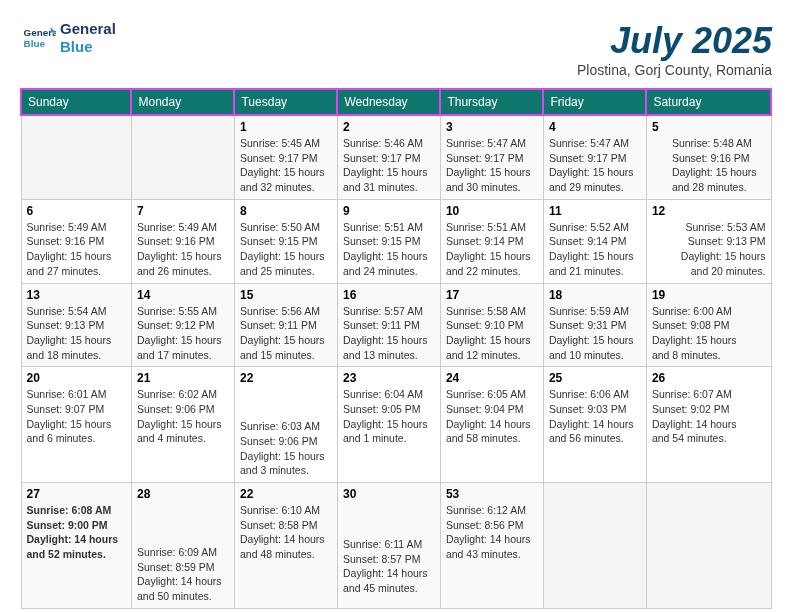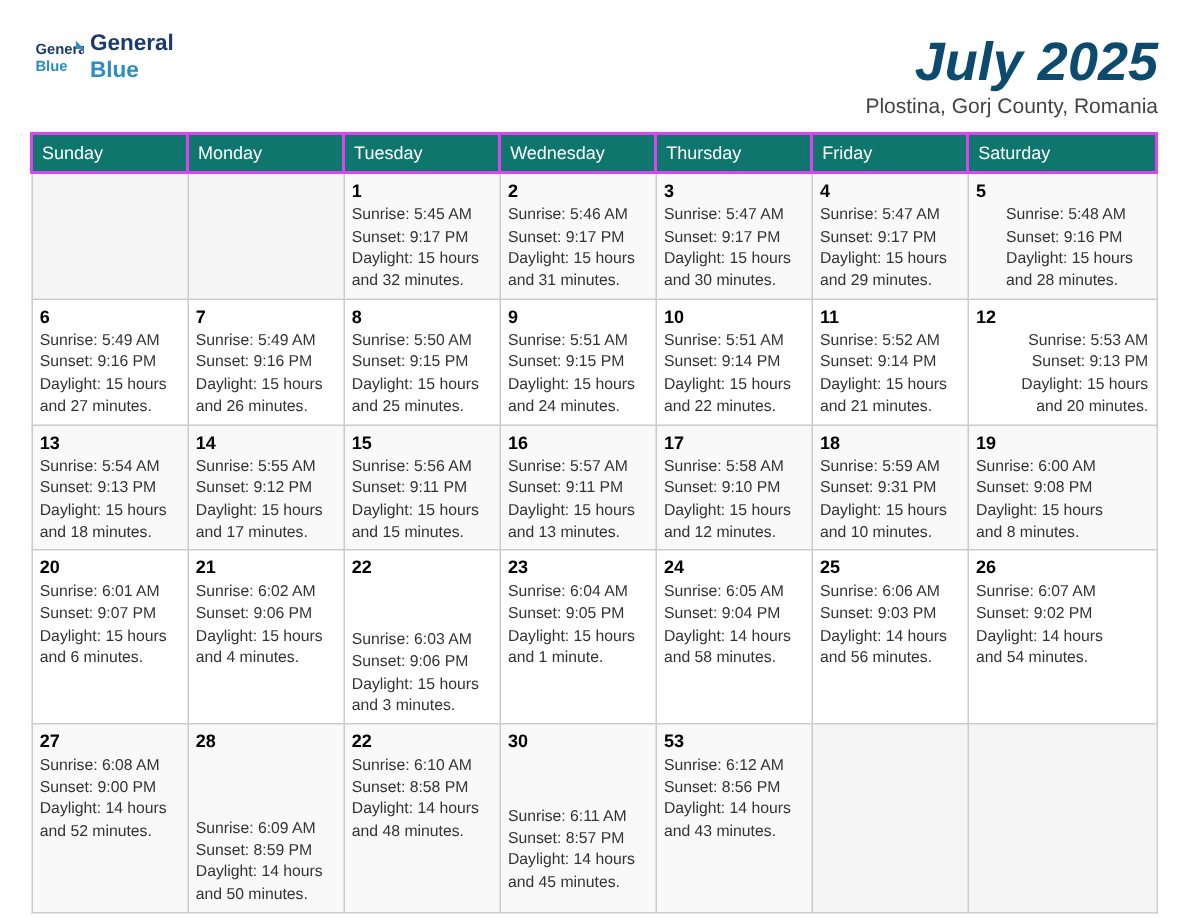--- a/index.html
+++ b/index.html
@@ -301,21 +301,21 @@
           <span class="day-num">26</span>
           <div class="day-info" style="white-space: pre-line;">Sunrise: 6:07 AM
 Sunset: 9:02 PM
 Daylight: 14 hours
 and 54 minutes.</div>
         </td>
       </tr>
       <tr>
         <td>
           <span class="day-num">27</span>
-          <div class="day-info" style="white-space: pre-line;">Sunrise: 6:08 AM
+          <div class="day-info" style="white-space: pre-line; font-weight: bold;">Sunrise: 6:08 AM
 Sunset: 9:00 PM
 Daylight: 14 hours
 and 52 minutes.</div>
         </td>
         <td>
           <span class="day-num">28</span>
           <div class="day-info" style="white-space: pre-line; margin-top: 44px;">Sunrise: 6:09 AM
 Sunset: 8:59 PM
 Daylight: 14 hours
 and 50 minutes.</div>

